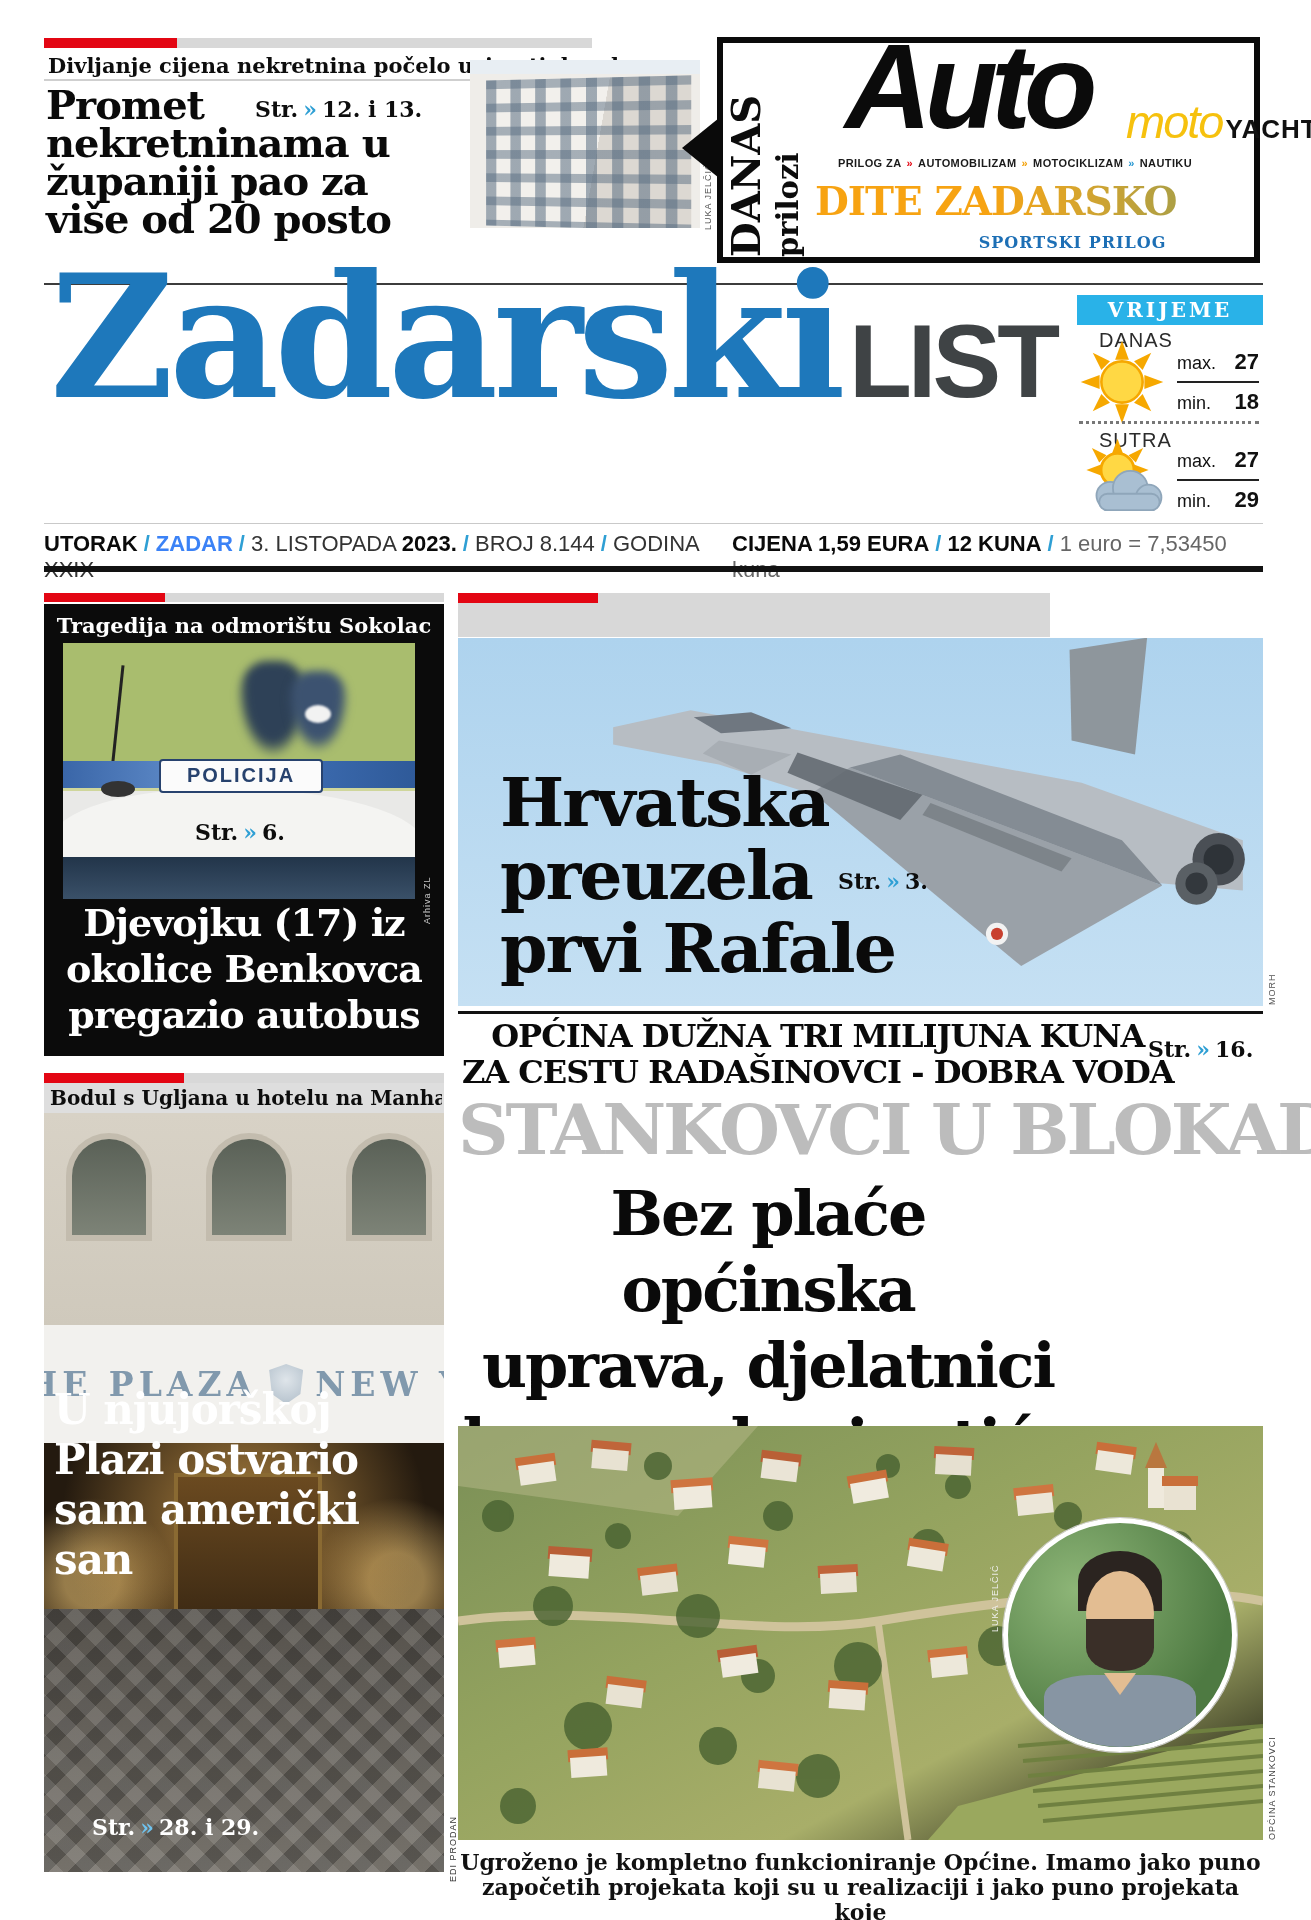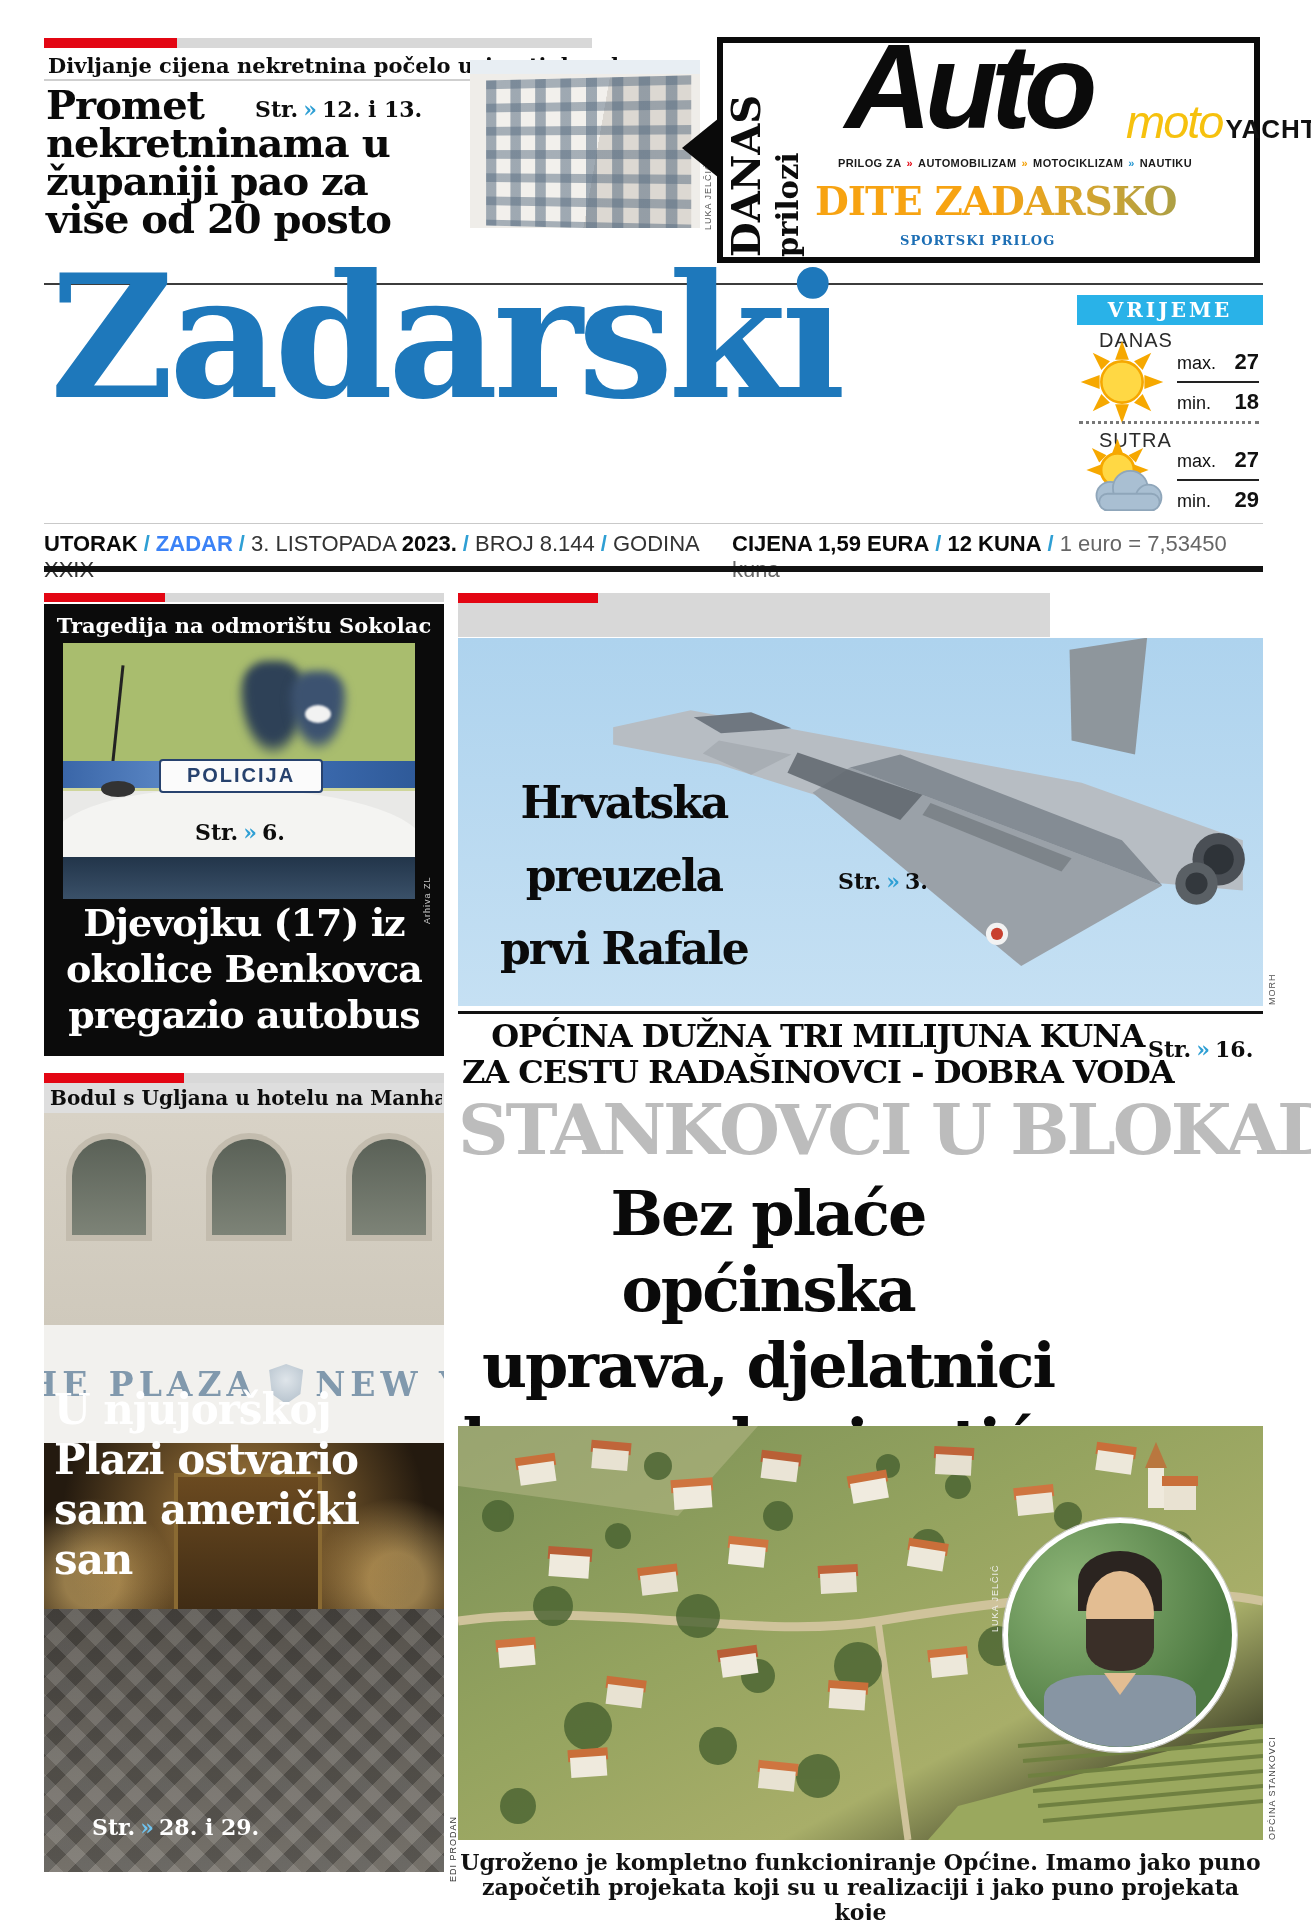--- a/index.html
+++ b/index.html
@@ -47,22 +47,22 @@
   #yacht-word{font-size:26px;font-weight:bold;letter-spacing:1px;color:#111;margin-left:3px;}
   #auto-strip{left:838px;top:157px;width:415px;display:flex;align-items:center;gap:5px;
     font-size:11px;font-weight:bold;color:#1a1a1a;letter-spacing:.4px;white-space:nowrap;overflow:hidden;}
   #auto-strip .ch1{color:#e30613;font-weight:bold;}
   #auto-strip .ch2{color:#f2a007;font-weight:bold;}
   #auto-strip .ch3{color:#2596d1;font-weight:bold;}
   #dite-word{left:815px;top:178px;width:430px;text-align:left;font-family:"DejaVu Serif",serif;
     font-weight:bold;font-size:39px;letter-spacing:-1px;
     background:linear-gradient(90deg,#f7a312 0 40%,#d9a52c 60%,#8f9b55 100%);
     -webkit-background-clip:text;background-clip:text;color:transparent;}
-  #dite-sub{left:900px;top:233px;width:345px;text-align:left;font-family:"DejaVu Serif",serif;
-    font-weight:bold;font-size:13px;letter-spacing:1px;color:#1d6fb5;}
+  #dite-sub{left:900px;top:233px;width:345px;text-align:center;font-family:"DejaVu Serif",serif;
+    font-weight:bold;font-size:16px;letter-spacing:1px;color:#1d6fb5;}
 
   #top-rule{left:44px;top:283px;width:1219px;height:2px;background:#3c3c3c;}
 
   
   #masthead{left:50px;top:252px;display:flex;align-items:baseline;}
   #masthead-main{font-family:"DejaVu Serif",serif;font-weight:bold;font-size:170px;line-height:1;
     letter-spacing:-5px;color:#1e78bb;}
   #masthead-suffix{font-size:103px;line-height:1;font-weight:bold;letter-spacing:-4px;color:#3f4345;margin-left:8px;}
 
   
@@ -118,21 +118,21 @@
 
   
   #raf-redbar{left:458px;top:593px;width:140px;height:10px;background:#e30613;}
   #raf-graybar{left:598px;top:593px;width:452px;height:10px;background:#d8d8d8;}
   #raf-kickband{left:458px;top:603px;width:592px;height:34px;background:#d8d8d8;}
   #raf-kicker{left:470px;top:607px;}
   #raf-photo{left:458px;top:638px;width:805px;height:368px;overflow:hidden;
     background:linear-gradient(180deg,#aed3ee,#c5e0f3);}
   #raf-jet{position:absolute;left:140px;top:-10px;width:665px;height:380px;}
   #raf-headline{left:500px;top:766px;font-family:"DejaVu Serif",serif;font-weight:bold;
-    font-size:44px;line-height:73px;color:#0a0a0a;letter-spacing:-2px;text-align:center;}
+    font-size:68px;line-height:73px;color:#0a0a0a;letter-spacing:-2px;}
   #raf-credit{left:1267px;top:945px;height:60px;}
   #raf-rule{left:458px;top:1011px;width:805px;height:3px;background:#121212;}
 
   
   #road-headline{left:462px;top:1018px;font-family:"DejaVu Serif",serif;font-weight:bold;
     font-size:32px;line-height:36px;color:#0a0a0a;letter-spacing:-1px;text-align:center;}
   #road-pref{left:1148px;top:1036px;}
 
   
   #stk-overline{left:458px;top:1094px;width:810px;font-family:"DejaVu Serif",serif;font-weight:bold;
@@ -234,20 +234,21 @@
     <span class="ch3">»</span>
     <span>NAUTIKU</span>
   </div>
   <div class="abs" id="dite-word">DITE ZADARSKO</div>
   <div class="abs" id="dite-sub">SPORTSKI PRILOG</div>
 
   <div class="abs" id="top-rule"></div>
 
   <div class="abs" id="masthead">
     <span id="masthead-main">Zadarski</span>
+    <span class="sans" id="masthead-suffix">LIST</span>
   </div>
 
   <div class="abs" id="weather">
     <div id="weather-bar">VRIJEME</div>
     <div class="w-day" style="left:22px;top:34px;">DANAS</div>
     <svg style="position:absolute;left:2px;top:44px;" width="86" height="86" viewBox="0 0 100 100">
       <g fill="#f6a800">
         <path d="M50 2 L58 24 L42 24Z"></path>
           <path d="M50 98 L58 76 L42 76Z"></path>
         <path d="M2 50 L24 42 L24 58Z"></path>

